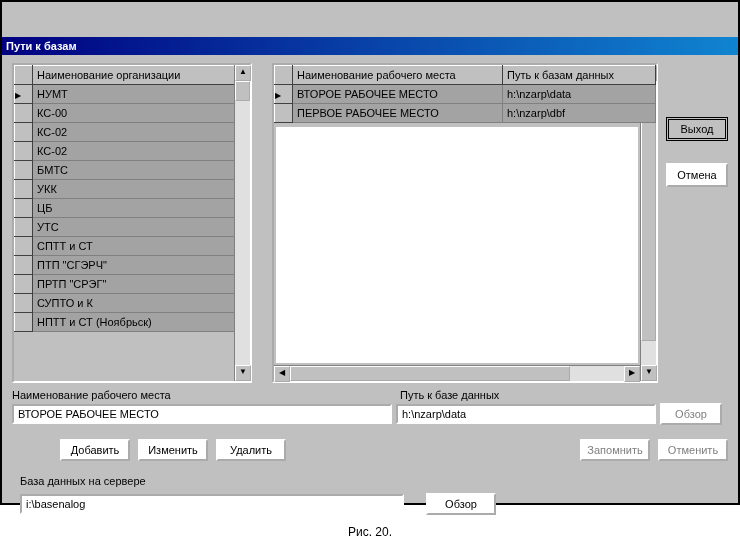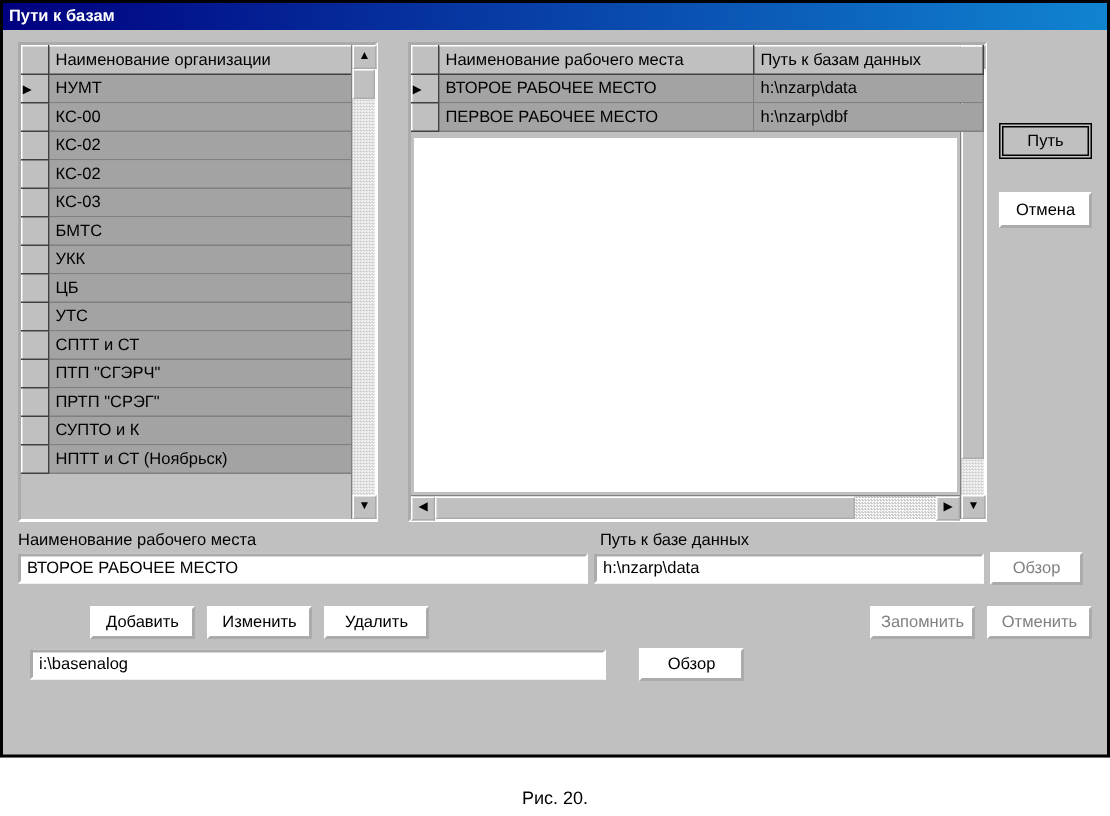--- a/index.html
+++ b/index.html
@@ -1,18 +1,18 @@
 <!DOCTYPE html>
 <html><head>
 <meta charset="utf-8">
 <style>
 * { box-sizing: border-box; margin: 0; padding: 0; }
 body { font-family: "MS Sans Serif", Tahoma, sans-serif; font-size: 11px; background: #fff; }
 .app-window { width: 740px; height: 505px; border: 2px solid #000; background: #c0c0c0; position: relative; }
-.titlebar { background: linear-gradient(to right, #000080, #1084d0); color: #fff; height: 18px; line-height: 18px; padding-left: 4px; font-weight: bold; font-size: 11px; }
+.titlebar { background: linear-gradient(to right, #000080, #1084d0); color: #fff; height: 18px; line-height: 18px; padding-left: 4px; font-weight: bold; font-size: 11px; margin-top: 35px; }
 .window-body { position: relative; padding: 8px 10px; }
 .tables-row { display: flex; gap: 20px; }
 .sunken { border: 2px inset #fff; background: #c0c0c0; }
 .left-panel { width: 240px; height: 320px; position: relative; }
 .left-panel .lp-inner { height: 100%; overflow: hidden; position: relative; }
 .right-panel { width: 386px; height: 320px; position: relative; }
 .grid { width: 100%; border-collapse: collapse; table-layout: fixed; }
 .grid th, .grid td { border: 1px solid #808080; font-size: 11px; height: 19px; padding: 0 4px; text-align: left; white-space: nowrap; overflow: hidden; }
 .grid th { background: #c0c0c0; font-weight: normal; border-top: 1px solid #fff; border-left: 1px solid #fff; border-bottom: 1px solid #404040; border-right: 1px solid #404040; }
 .grid td { background: #a3a3a3; }
@@ -89,24 +89,20 @@
                 <tr>
                   <td class="rowhead"></td>
                   <td>КС-02</td>
                 </tr>
                 <tr>
                   <td class="rowhead"></td>
                   <td>КС-02</td>
                 </tr>
                 <tr>
                   <td class="rowhead"></td>
-                  <td>КС-03</td>
-                </tr>
-                <tr>
-                  <td class="rowhead"></td>
                   <td>БМТС</td>
                 </tr>
                 <tr>
                   <td class="rowhead"></td>
                   <td>УКК</td>
                 </tr>
                 <tr>
                   <td class="rowhead"></td>
                   <td>ЦБ</td>
                 </tr>
@@ -185,21 +181,21 @@
           <div class="sbtn left">◀</div>
           <div class="sb-track">
               <div class="sb-thumb"></div>
             </div>
           <div class="sbtn right">▶</div>
         </div>
       </div>
     </div>
 
     <div class="side-buttons">
-      <button class="btn exit-btn">Путь</button>
+      <button class="btn exit-btn">Выход</button>
       <button class="btn" style="width:62px;height:24px;">Отмена</button>
     </div>
 
     <div class="mid-labels">
       <div class="lab1">Наименование рабочего места</div>
       <div class="lab2">Путь к базе данных</div>
     </div>
     <div class="mid-inputs">
       <input class="text-input inp1" value="ВТОРОЕ РАБОЧЕЕ МЕСТО" style="">
       <input class="text-input inp2" value="h:\nzarp\data" style="">
@@ -208,20 +204,21 @@
 
     <div class="action-row">
       <button class="btn">Добавить</button>
       <button class="btn">Изменить</button>
       <button class="btn">Удалить</button>
       <div class="spacer"></div>
       <button class="btn disabled">Запомнить</button>
       <button class="btn disabled">Отменить</button>
     </div>
 
+    <div class="server-label">База данных на сервере</div>
     <div class="server-row">
       <input class="text-input" value="i:\basenalog" style="">
       <button class="btn">Обзор</button>
     </div>
 
   </div>
 </div>
 
 <div class="caption">Рис. 20.</div>
 

